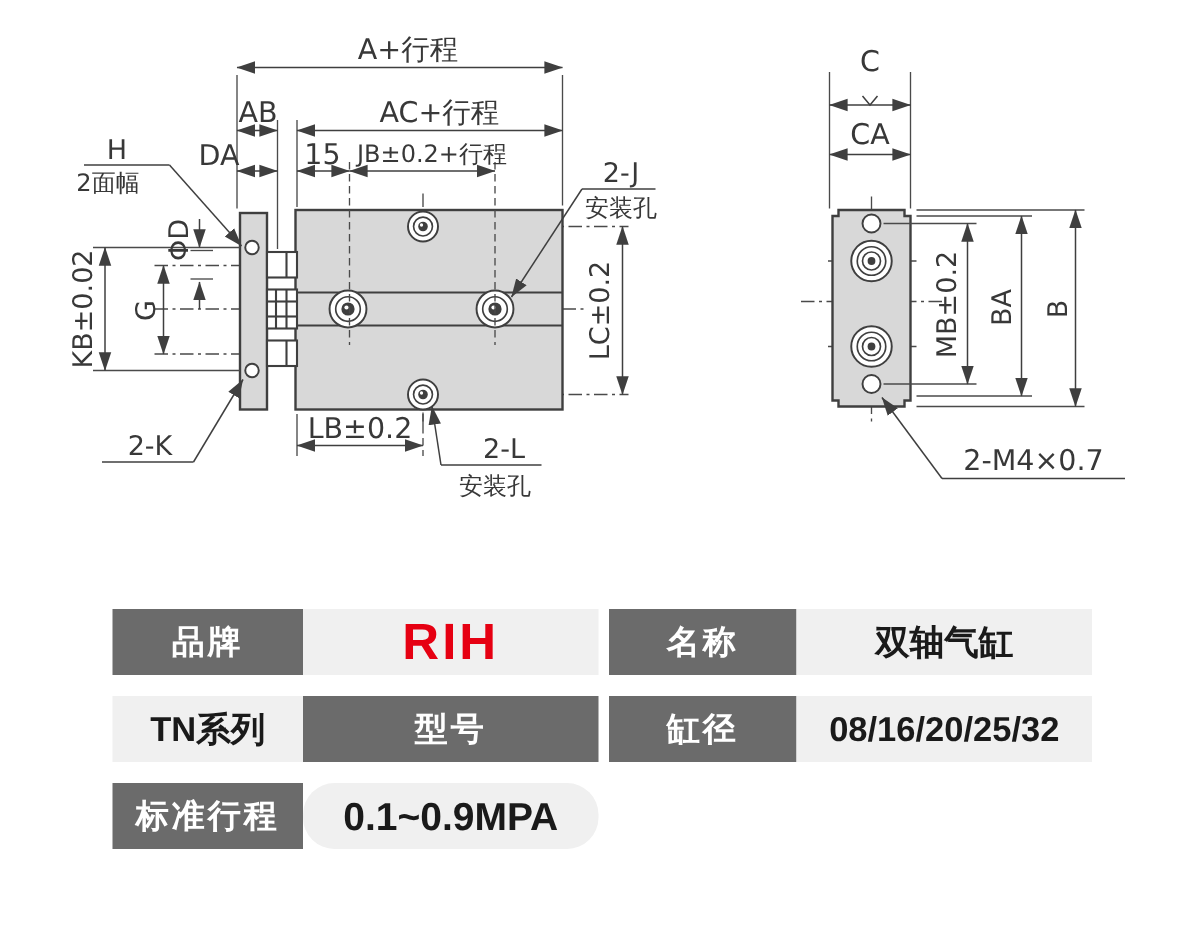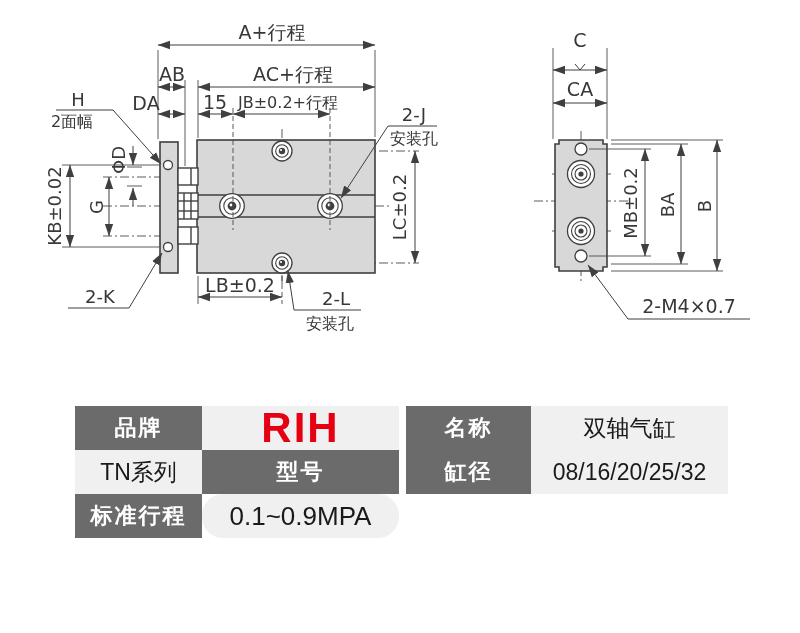--- a/index.html
+++ b/index.html
@@ -22,27 +22,27 @@
   .core{fill:#3f3f3f;stroke:none;}
   .dot{fill:#ffffff;stroke:none;}
   text.d{fill:#383838;font-size:18px;font-family:"DejaVu Sans","Liberation Sans",sans-serif;}
   text.big{font-size:19px;}
   text.sm{font-size:16px;}
   
   .spec-table{
     position:absolute;left:75px;top:406px;
     display:grid;
     grid-template-columns:127px 197px 7px 125px 197px;
-    grid-auto-rows:44px;row-gap:0;
+    grid-auto-rows:44px;row-gap:14px;
   }
   .cell{display:flex;align-items:center;justify-content:center;}
   .hdr{background:#6b6b6b;color:#ffffff;font-size:22px;font-weight:700;letter-spacing:2px;}
-  .val{background:#f0f0f0;color:#1a1a1a;font-size:23px;font-weight:400;}
+  .val{background:#f0f0f0;color:#1a1a1a;font-size:23px;font-weight:700;}
   .num{font-size:26px;border-radius:21px;}
-  .brand{color:#e60012;font-size:42px;font-weight:800;letter-spacing:2px;}
+  .brand{color:#e60012;font-size:34px;font-weight:800;letter-spacing:2px;}
   .gap{background:transparent;}
 </style>
 </head>
 <body>
 
 <svg id="drawing" width="800" height="402" viewBox="0 0 800 402" xmlns="http://www.w3.org/2000/svg">
   <defs>
     <marker id="ar" viewBox="0 0 10 10" refX="9.3" refY="5" markerWidth="13" markerHeight="13" orient="auto-start-reverse" markerUnits="userSpaceOnUse">
       <path d="M0,1.8 L9.5,5 L0,8.2 Z" fill="#3f3f3f"></path>
     </marker>

